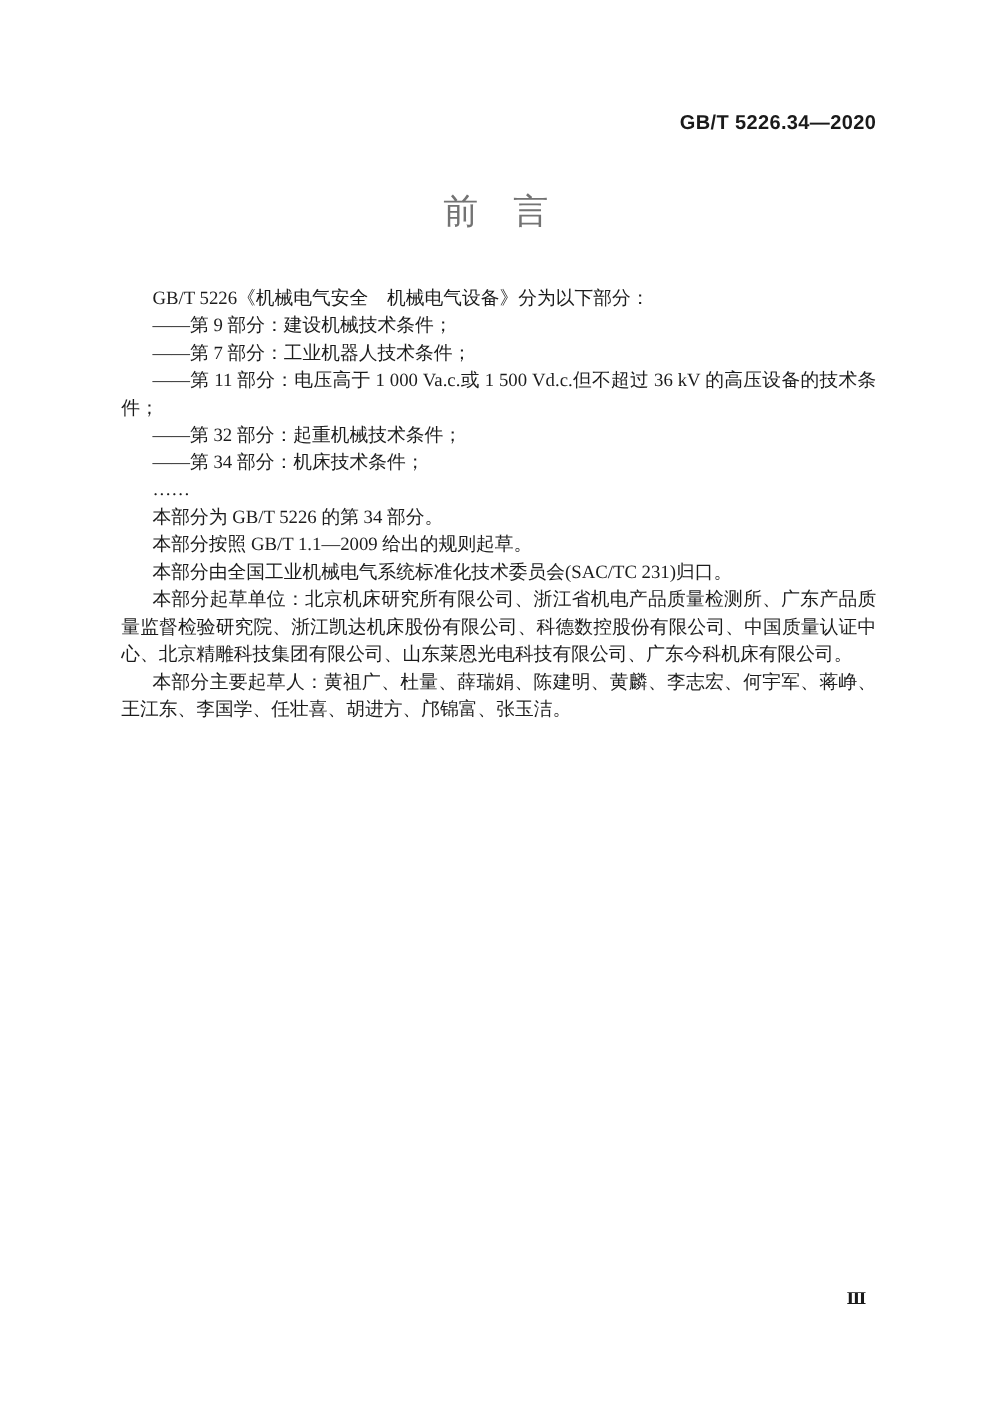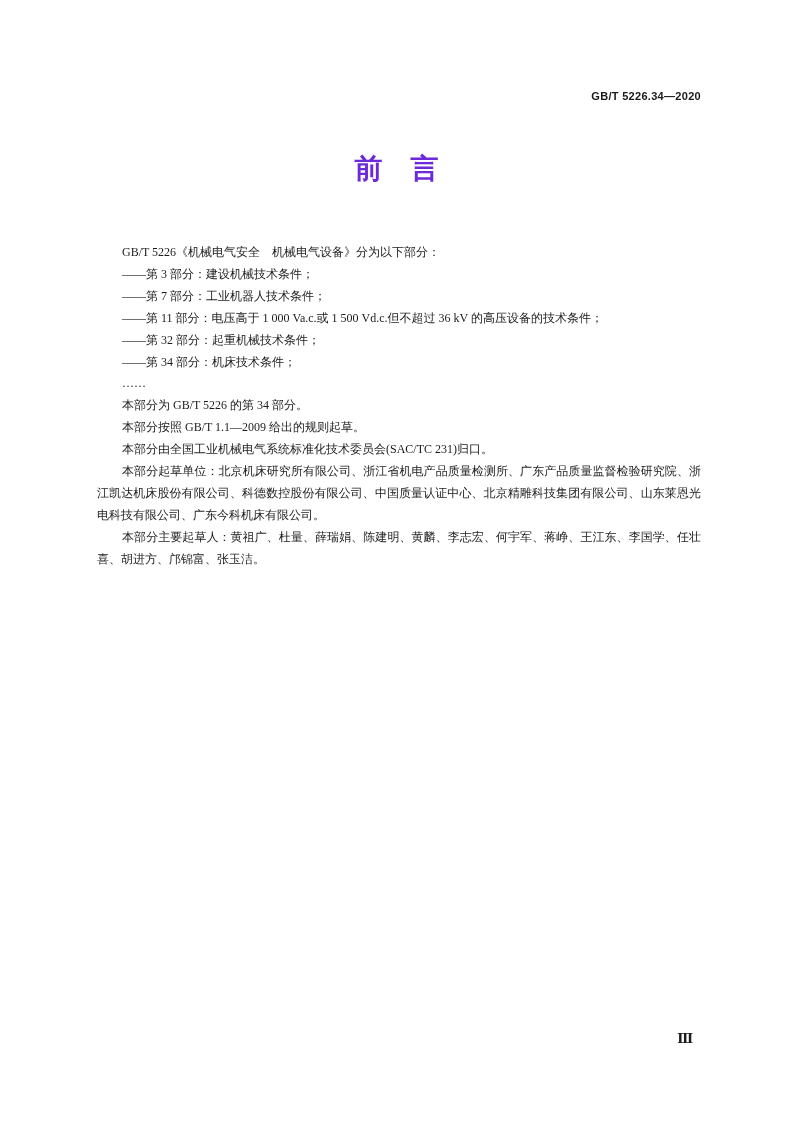--- a/index.html
+++ b/index.html
@@ -15,42 +15,42 @@
     color: #1c1c1c;
     overflow: hidden;
     font-family: "Liberation Serif", "DejaVu Serif", serif;
   }
   .doc-code {
     position: absolute;
     top: 90px;
     right: 92px;
     font-family: "Liberation Sans", "DejaVu Sans", sans-serif;
     font-weight: 700;
-    font-size: 11px;
+    font-size: 16px;
     letter-spacing: 0.3px;
     color: #1a1a1a;
   }
   .title {
     position: absolute;
     top: 150px;
     left: 0;
     right: 0;
     margin: 0;
     text-align: center;
     font-family: "Liberation Sans", "DejaVu Sans", sans-serif;
-    font-weight: 700;
+    font-weight: 400;
     font-size: 28px;
-    color: #6d28d9;
+    color: #737373;
   }
   .content {
     position: absolute;
-    top: 242px;
+    top: 229px;
     left: 97px;
     width: 604px;
-    font-size: 12px;
+    font-size: 15px;
     line-height: 21.9px;
     text-align: justify;
     color: #1c1c1c;
   }
   .content p {
     margin: 0;
     padding: 0;
   }
   .indent {
     text-indent: 25px;
@@ -71,21 +71,21 @@
 <div class="page">
 
   <div class="doc-code">GB/T 5226.34—2020</div>
 
   <h1 class="title">前　言</h1>
 
   <div class="content">
 
     <p class="indent">GB/T 5226《机械电气安全　机械电气设备》分为以下部分：</p>
 
-    <p class="indent">——第 3 部分：建设机械技术条件；</p>
+    <p class="indent">——第 9 部分：建设机械技术条件；</p>
     <p class="indent">——第 7 部分：工业机器人技术条件；</p>
     <p class="indent">——第 11 部分：电压高于 1 000 Va.c.或 1 500 Vd.c.但不超过 36 kV 的高压设备的技术条件；</p>
     <p class="indent">——第 32 部分：起重机械技术条件；</p>
     <p class="indent">——第 34 部分：机床技术条件；</p>
 
     <p class="indent">……</p>
 
     <p class="indent">本部分为 GB/T 5226 的第 34 部分。</p>
     <p class="indent">本部分按照 GB/T 1.1—2009 给出的规则起草。</p>
     <p class="indent">本部分由全国工业机械电气系统标准化技术委员会(SAC/TC 231)归口。</p>

